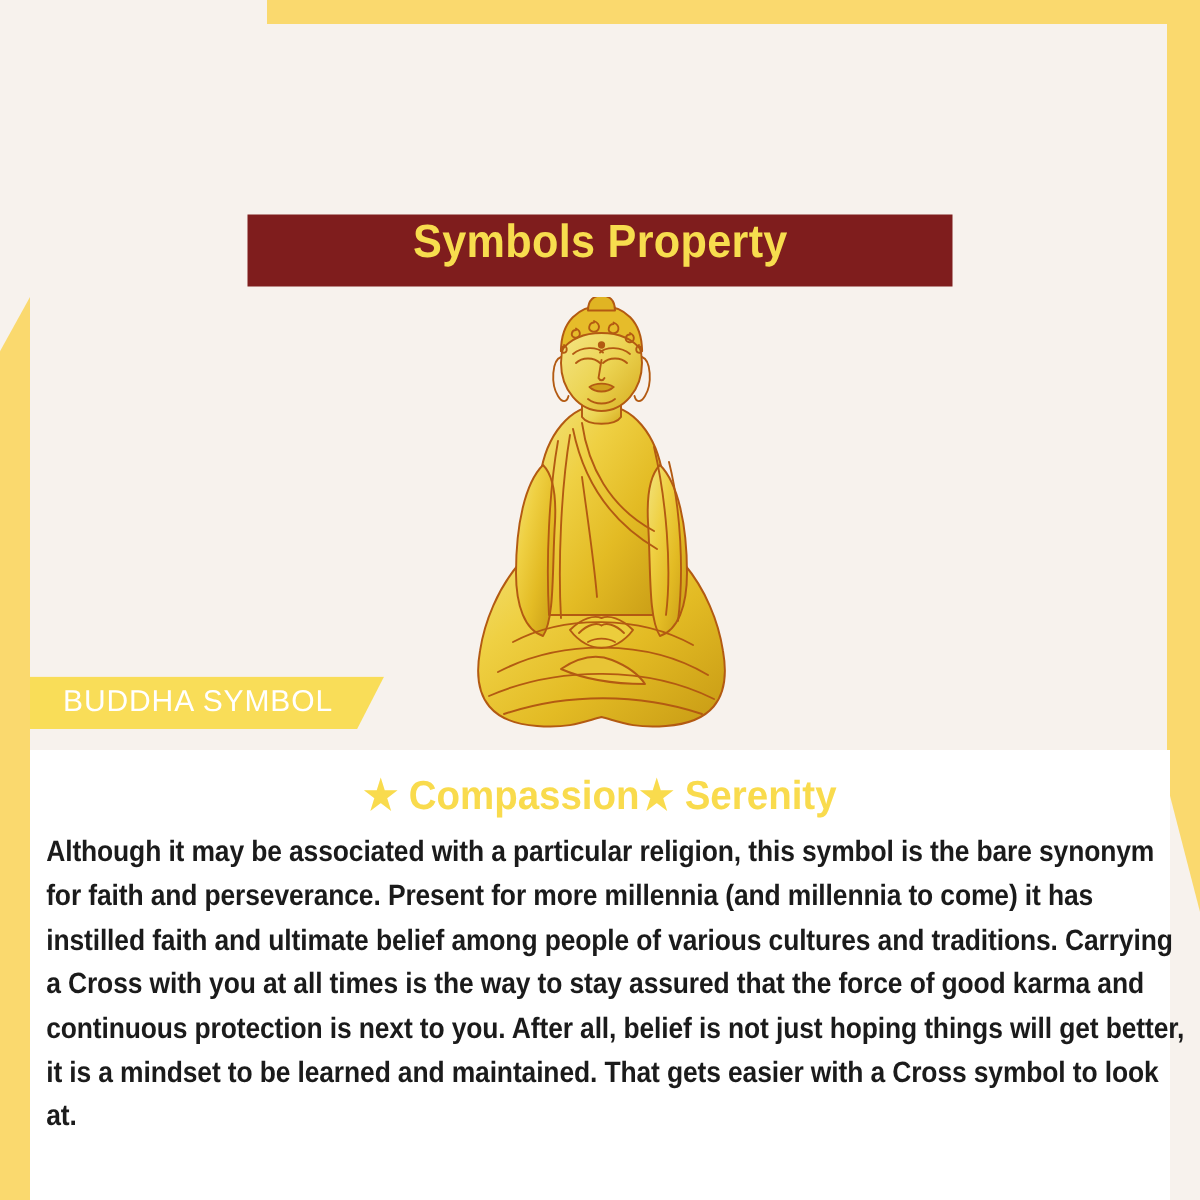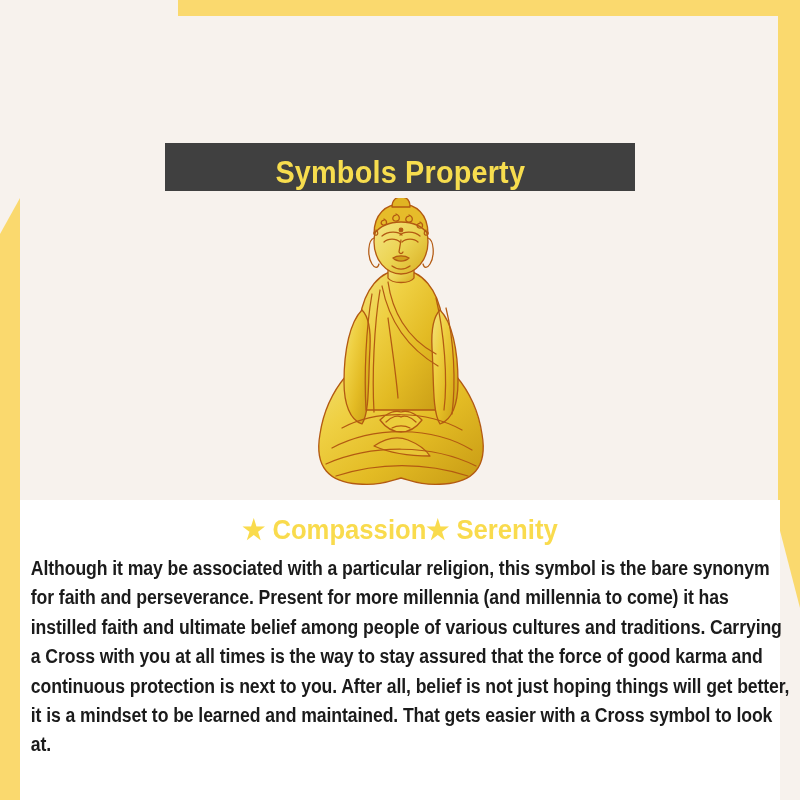--- a/index.html
+++ b/index.html
@@ -94,23 +94,23 @@
     font-weight: 400;
   }
 
   
   .title-band {
     position: absolute;
     left: 165px;
     top: 143px;
     width: 470px;
     height: 48px;
-    background: #404040;
+    background: #7f1d1d;
     display: flex;
-    align-items: flex-end;
+    align-items: flex-start;
     justify-content: center;
   }
   .title-text {
     font-size: 31px;
     font-weight: bold;
     color: #f7dd4e;
     letter-spacing: 0.2px;
     transform: scaleX(0.93);
     white-space: nowrap;
   }
@@ -277,19 +277,22 @@
         <path d="M36 250 C78 228 136 228 176 252"></path>
         <path d="M30 266 C76 246 136 246 180 268"></path>
         <path d="M40 278 C82 264 130 264 172 278"></path>
 
         <path d="M90 224 c6 -6 12 -7 15 -5 c3 -2 9 -1 15 5"></path>
         <path d="M96 230 c5 -3 13 -3 18 0"></path>
       </g>
     </svg>
   </div>
 
+  <div class="ribbon">
+    <span class="ribbon-text">BUDDHA SYMBOL</span>
+  </div>
 
   <div class="content">
     <div class="tagline">★ Compassion★ Serenity</div>
     <p class="body-copy">Although it may be associated with a particular religion, this symbol is the bare synonym for faith and perseverance. Present for more millennia (and millennia to come) it has instilled faith and ultimate belief among people of various cultures and traditions. Carrying a Cross with you at all times is the way to stay assured that the force of good karma and continuous protection is next to you. After all, belief is not just hoping things will get better, it is a mindset to be learned and maintained. That gets easier with a Cross symbol to look at.</p>
   </div>
 
 </div>
 
 </body></html>

